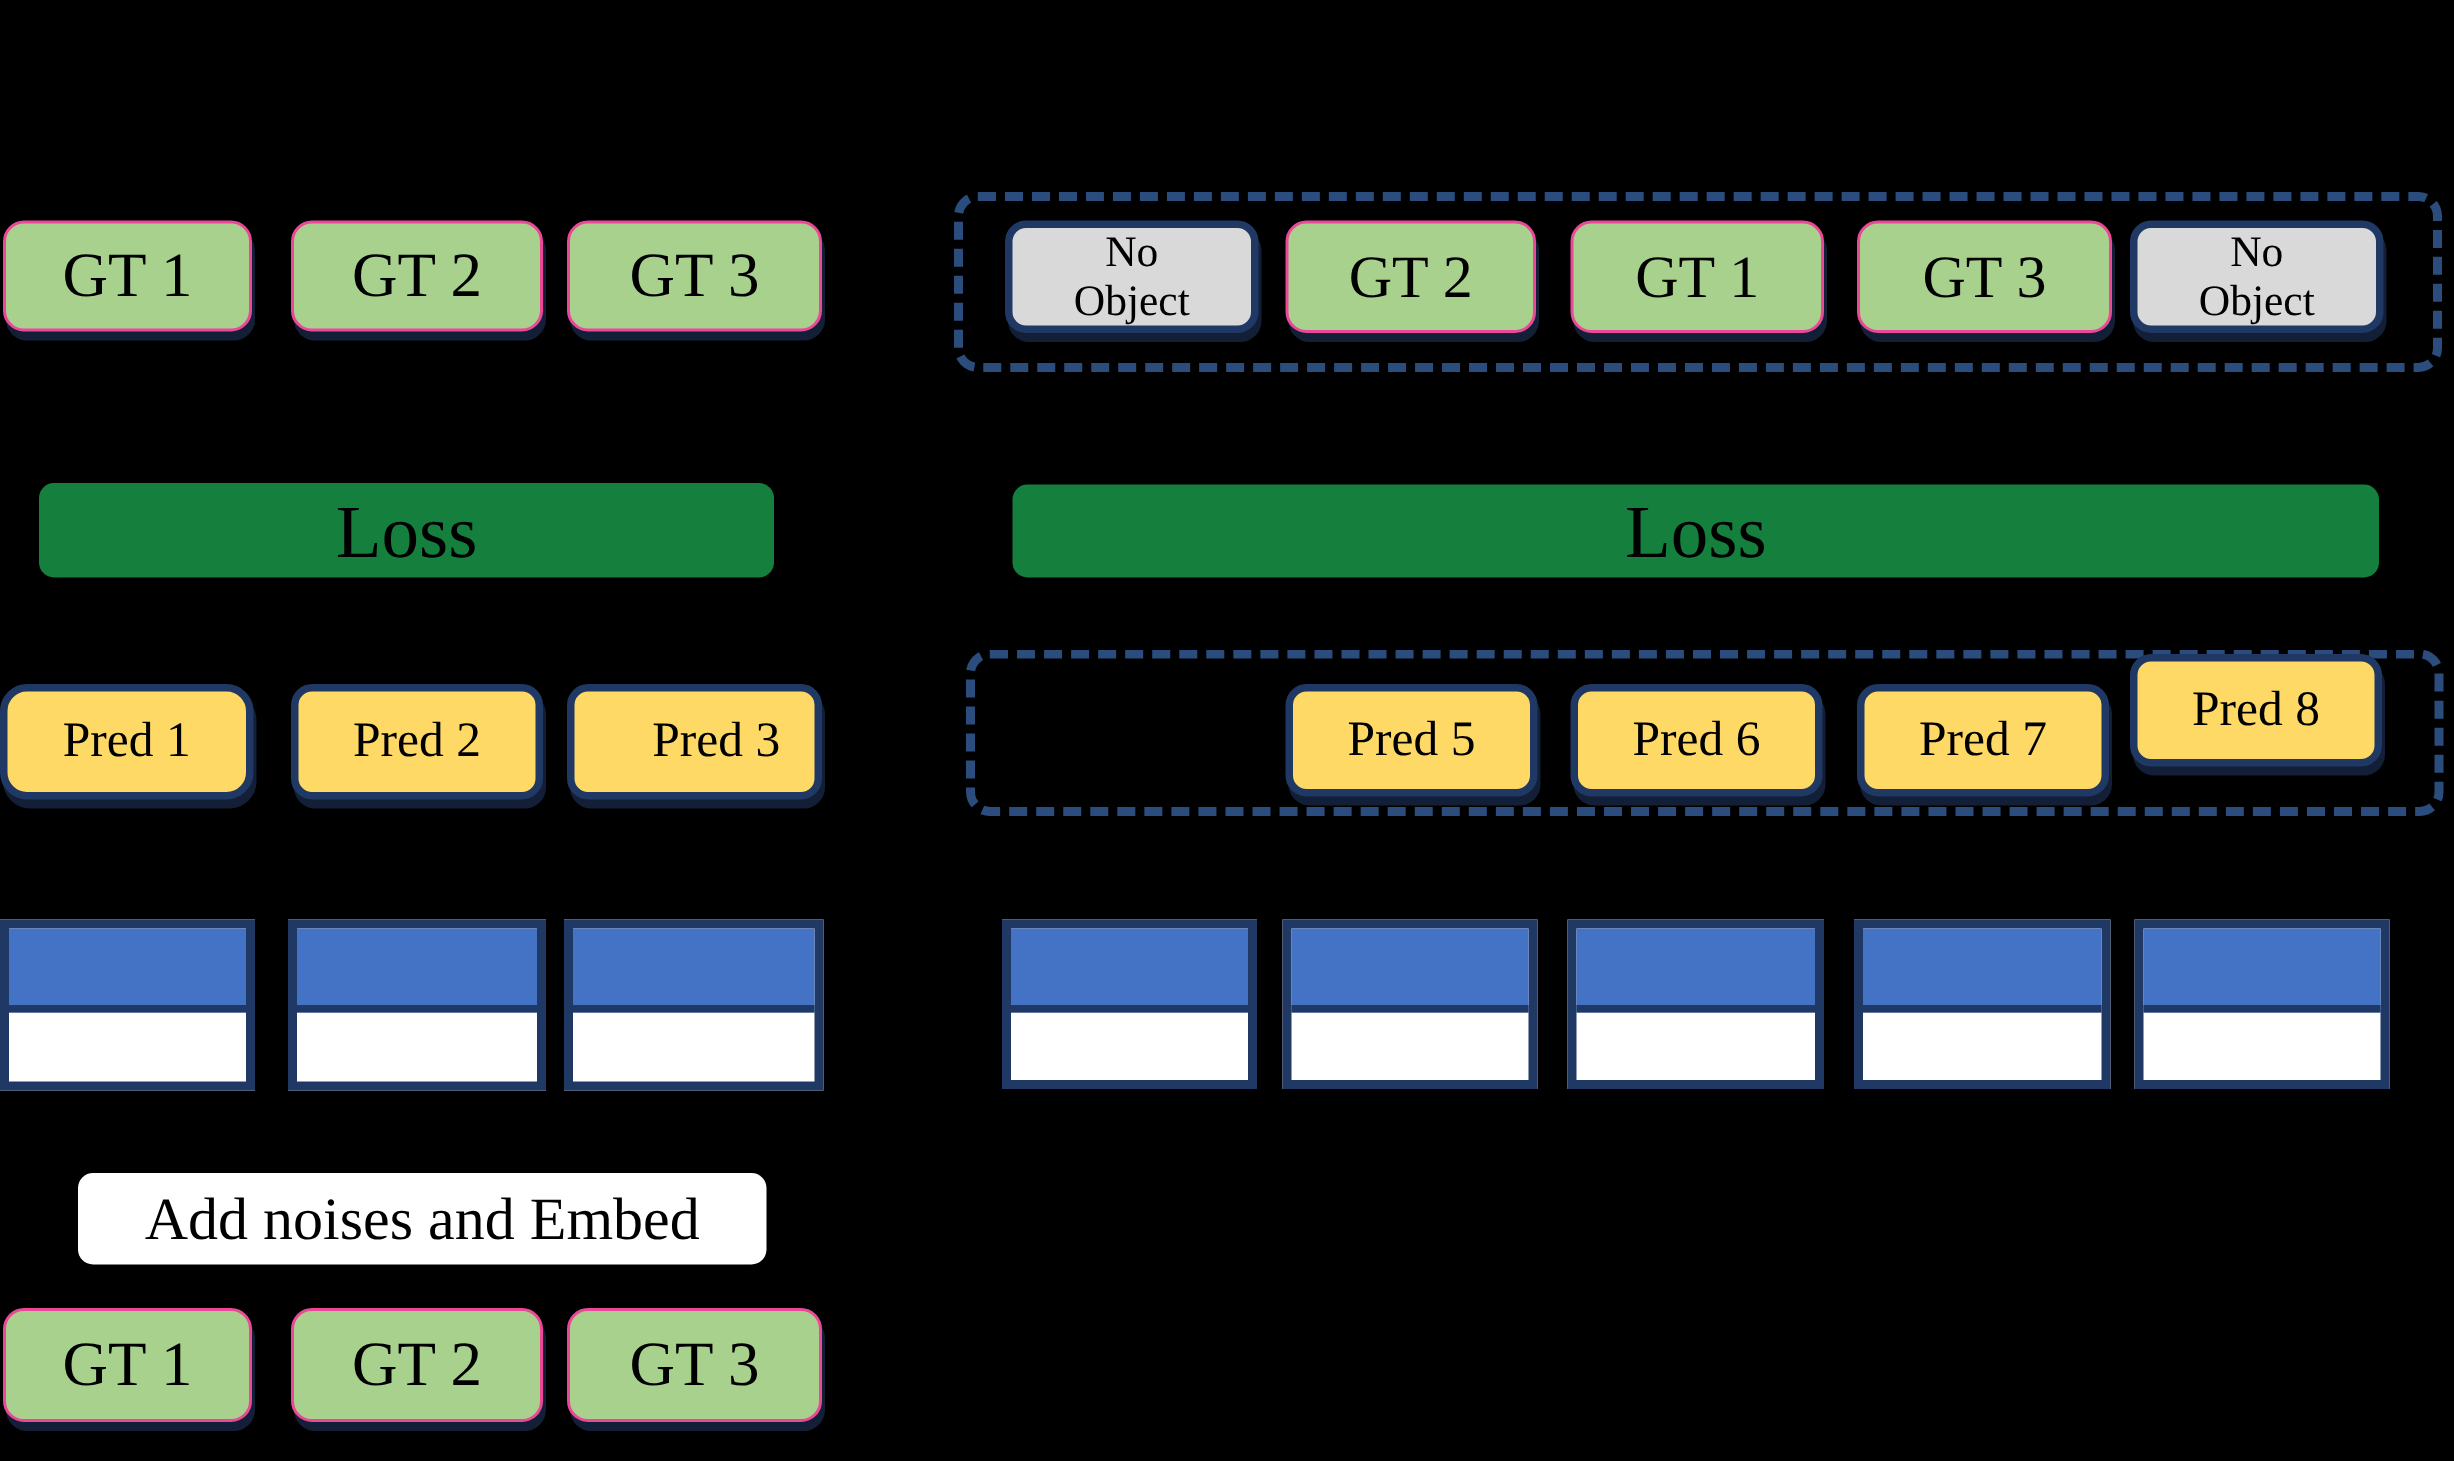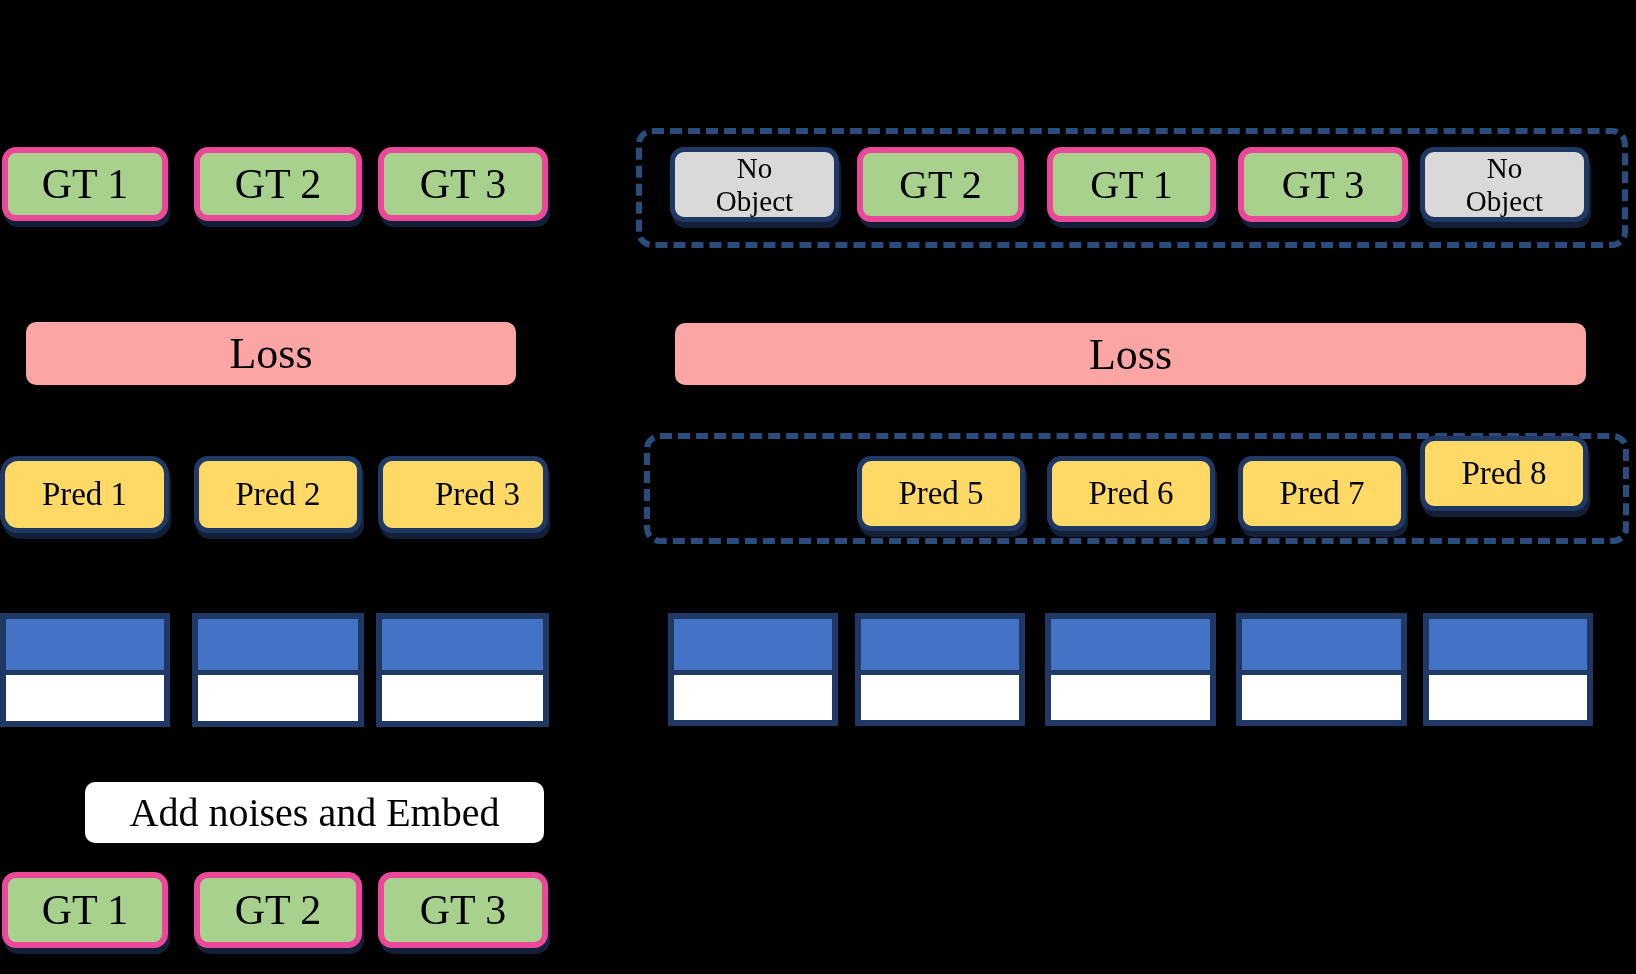--- a/index.html
+++ b/index.html
@@ -11,21 +11,21 @@
     font-family:"Liberation Serif","DejaVu Serif",serif;
     color:#000;
   }
   .abs{position:absolute;box-sizing:border-box;}
   .cell{
     display:flex;align-items:center;justify-content:center;
     text-align:center;
   }
   .gt{
     background:#a9d18e;
-    border:6px solid #ec4899;
+    border:2px solid #ec4899;
     border-radius:14px;
     font-size:42px;
     box-shadow:2px 6px 0 rgba(32,56,100,0.55);
   }
   .noobj{
     background:#d9d9d9;
     border:5px solid #203864;
     border-radius:14px;
     font-size:29px;
     line-height:1.12;
@@ -33,29 +33,28 @@
   }
   .noobj span{display:inline-block;max-width:110px;}
   .pred{
     background:#ffd966;
     border:5px solid #203864;
     border-radius:14px;
     font-size:33px;
     box-shadow:2px 6px 0 rgba(32,56,100,0.55);
   }
   .whitebar{
-    background:#fca5a5;
+    background:#15803d;
     border-radius:10px;
-    font-size:44px;
+    font-size:50px;
   }
   .embedbar{
     background:#ffffff;
     border-radius:10px;
     font-size:40px;
-    margin-left:33px;
   }
   .dashedgroup{
     border:6px dashed #2b4d7e;
     border-radius:16px;
     background:transparent;
   }
   .query{
     background:#ffffff;
     border:6px solid #203864;
   }

